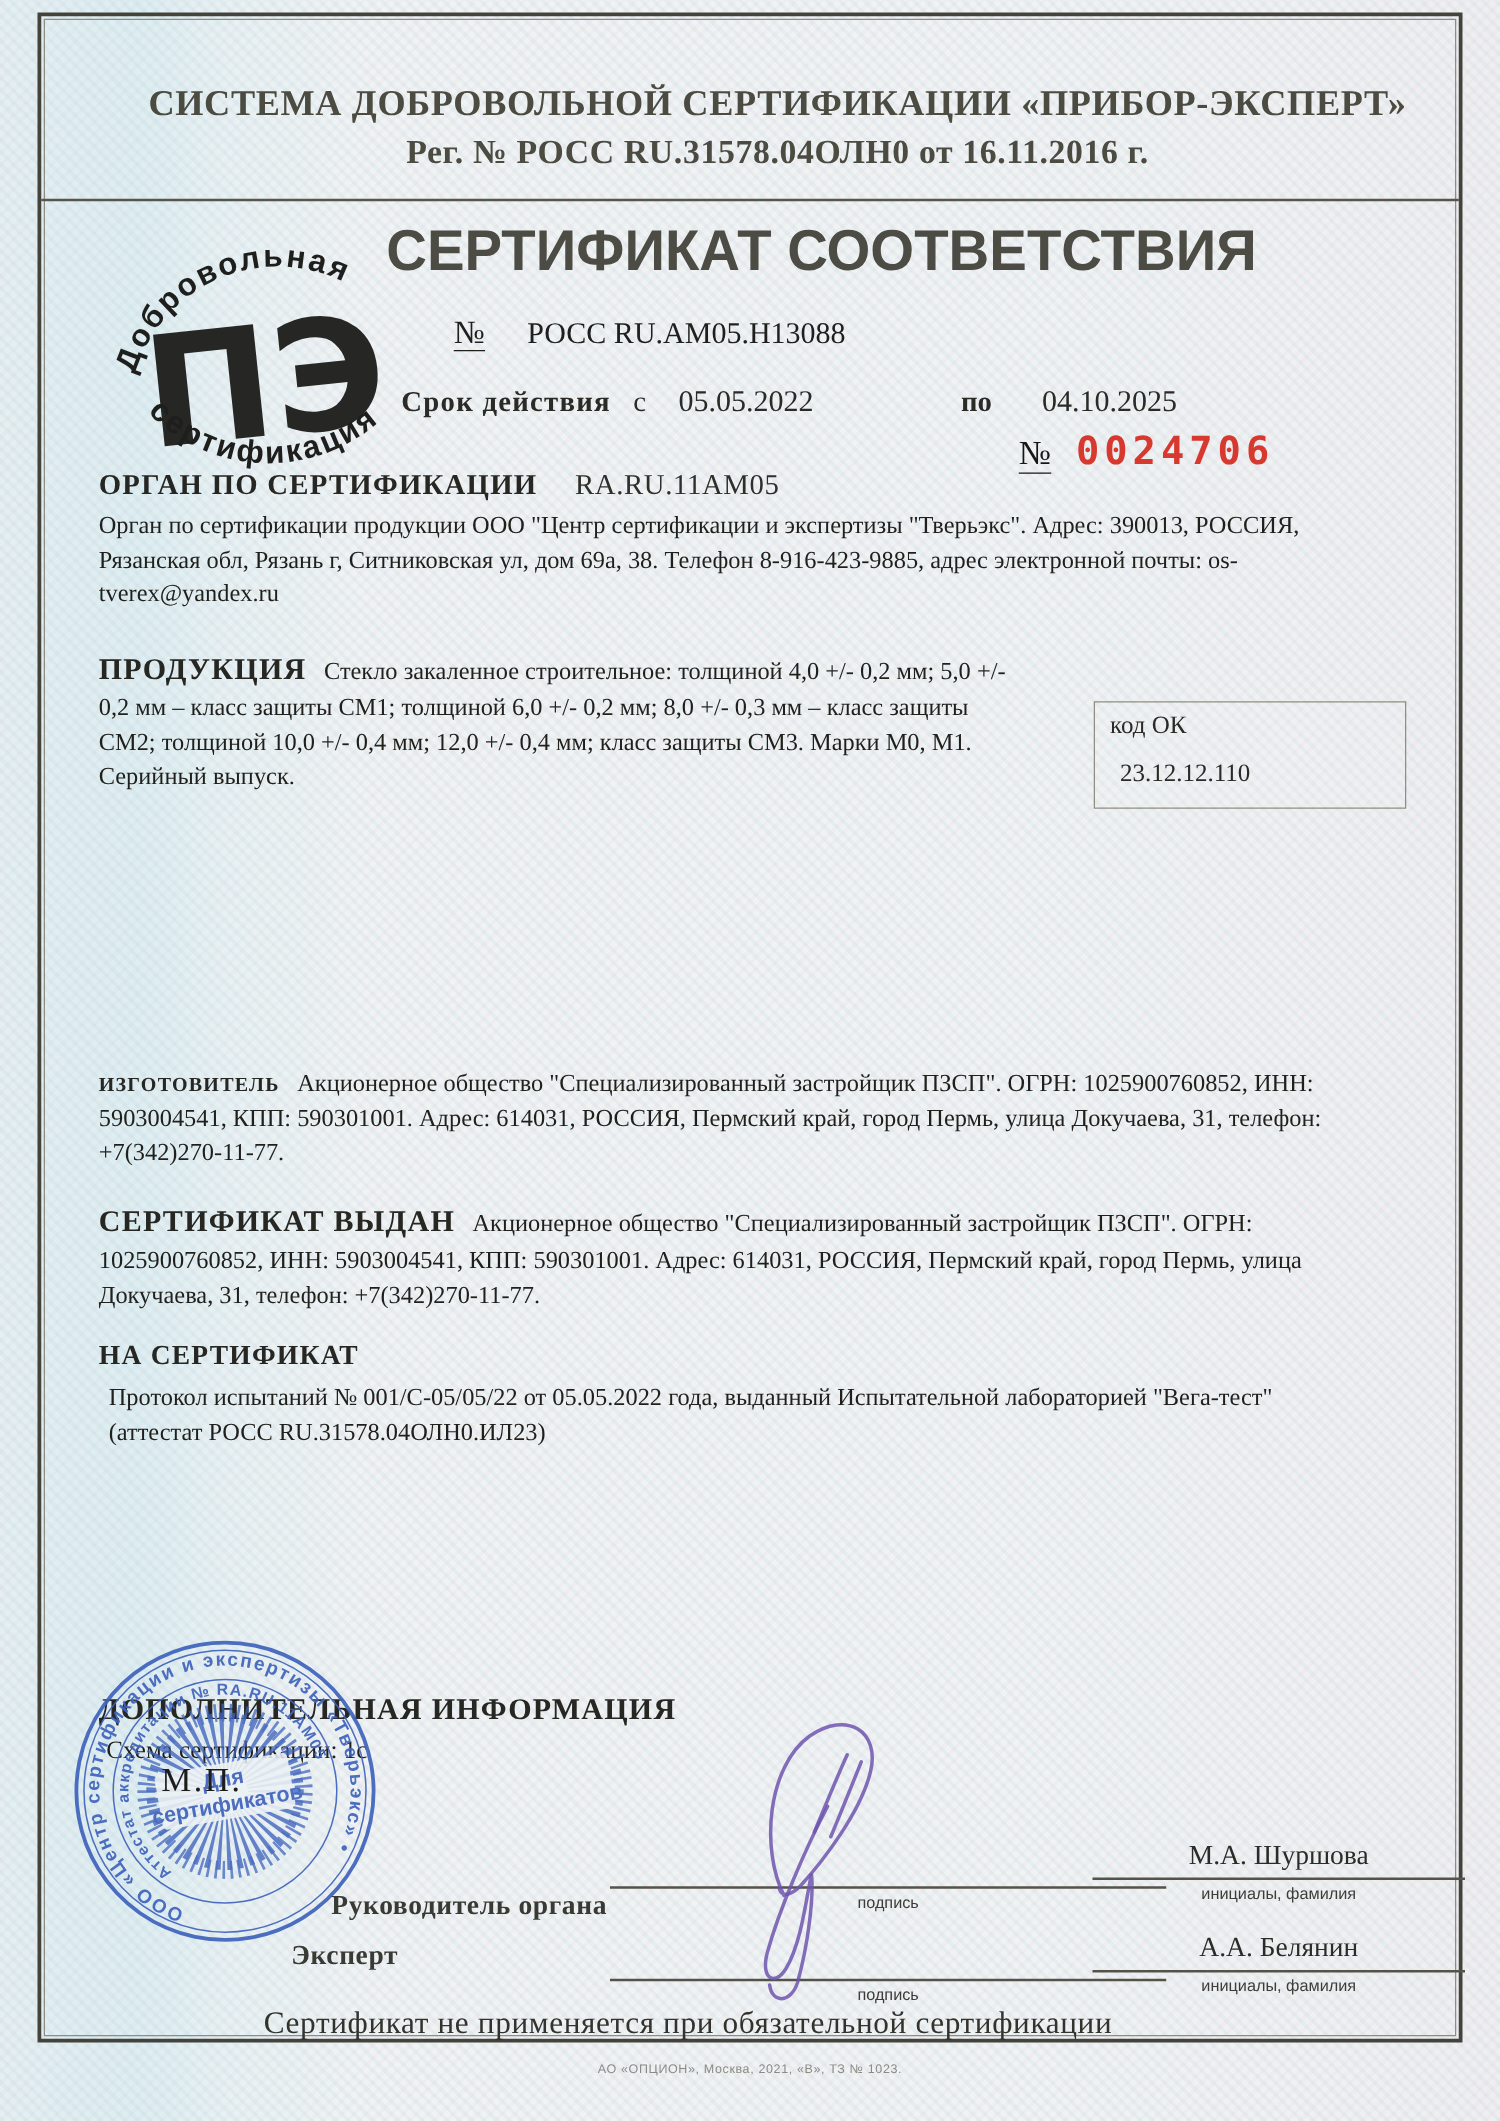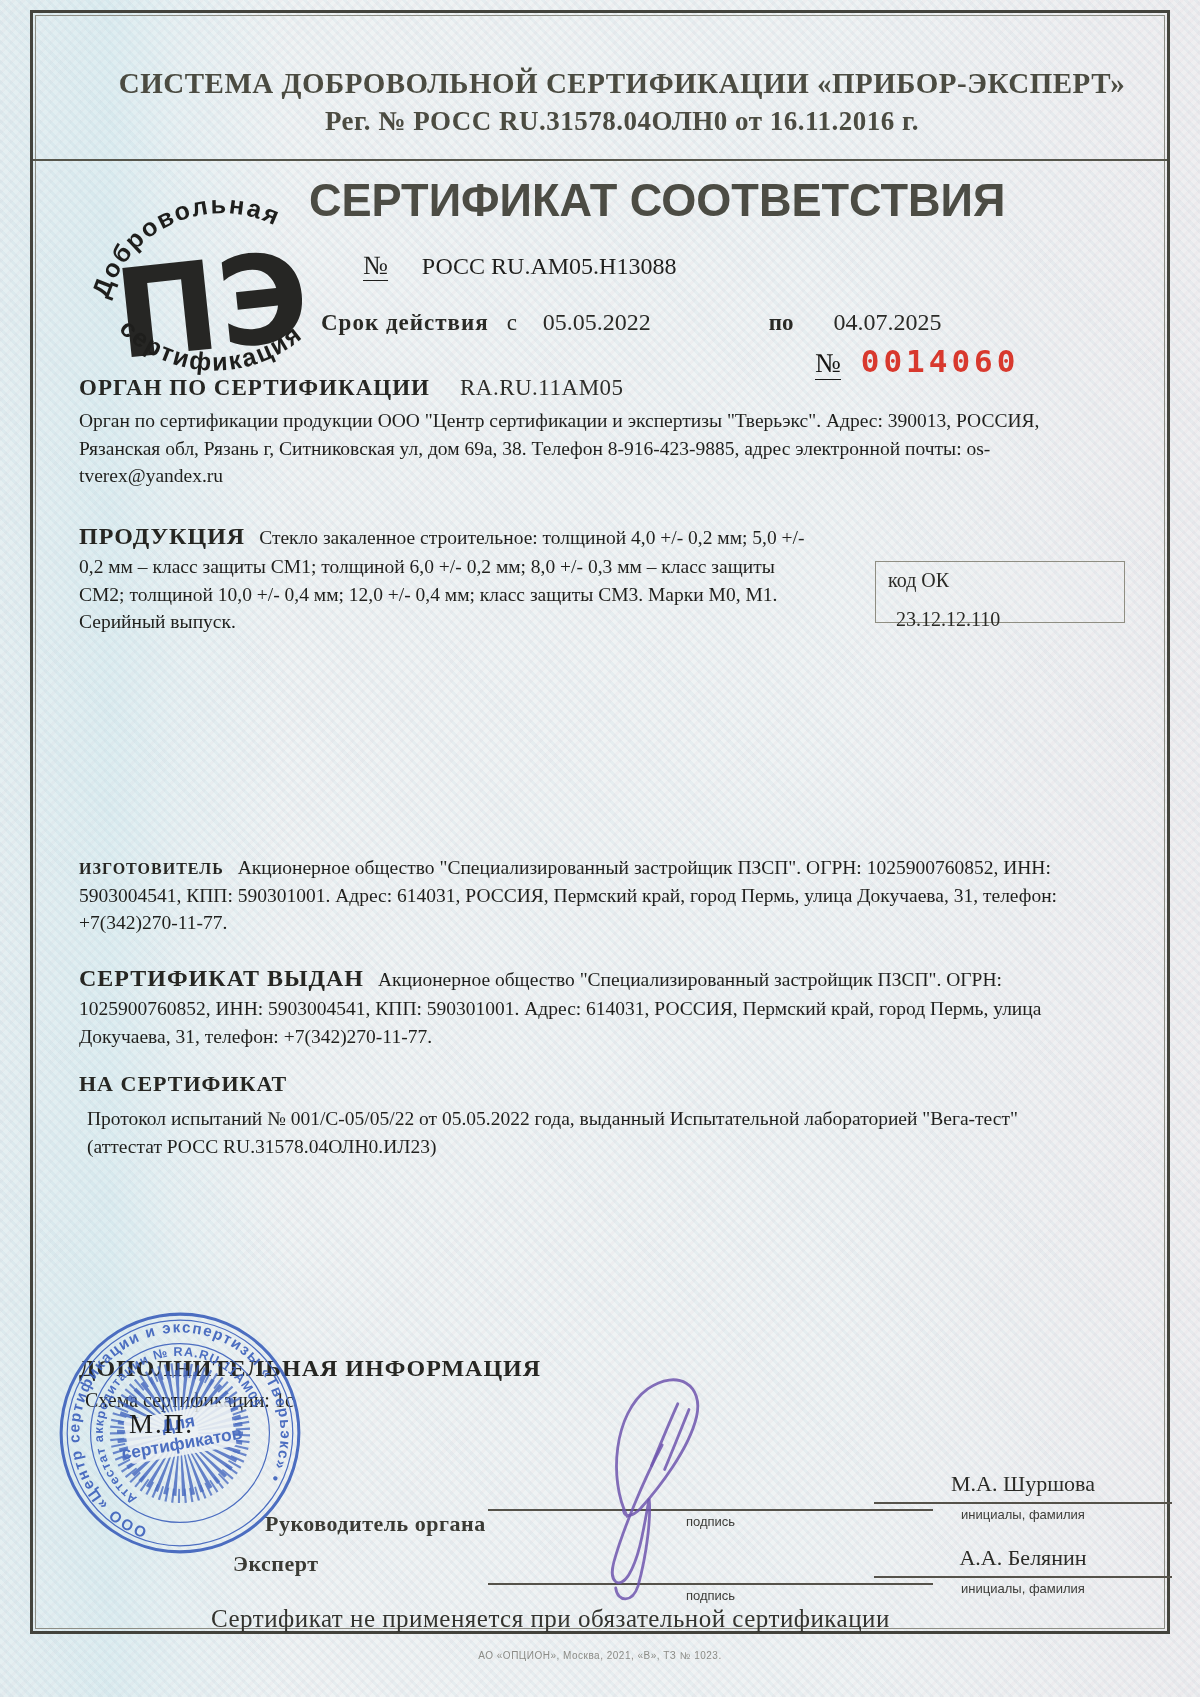--- a/index.html
+++ b/index.html
@@ -104,38 +104,38 @@
 
     <div class="abs numrow">
       <span class="no">№</span><span>РОСС RU.AM05.H13088</span>
     </div>
 
     <div class="abs validrow">
       <span class="lbl">Срок действия</span>
       <span class="c">с</span>
       <span class="d1">05.05.2022</span>
       <span class="po">по</span>
-      <span class="d2">04.07.2025</span>
+      <span class="d2">04.10.2025</span>
     </div>
 
     <div class="abs serialrow">
       <span class="no">№</span>
-      <span class="serial">0014060</span>
+      <span class="serial">0024706</span>
     </div>
 
     <div class="abs sec" style="top:362px;">
       <div>
         <span class="sec-h">ОРГАН ПО СЕРТИФИКАЦИИ</span><span class="org-code">RA.RU.11AM05</span>
       </div>
       <p style="width:1030px;">Орган по сертификации продукции ООО "Центр сертификации и экспертизы "Тверьэкс". Адрес: 390013, РОССИЯ, Рязанская обл, Рязань г, Ситниковская ул, дом 69а, 38. Телефон 8-916-423-9885, адрес электронной почты: os-tverex@yandex.ru</p>
     </div>
 
     <div class="abs sec inlinehead" style="top:506px;position:absolute;">
       <p style="width:742px;"><span class="sec-h" style="font-size:24px;">ПРОДУКЦИЯ</span><span>Стекло закаленное строительное: толщиной 4,0 +/- 0,2 мм; 5,0 +/- 0,2 мм – класс защиты СМ1; толщиной 6,0 +/- 0,2 мм; 8,0 +/- 0,3 мм – класс защиты СМ2; толщиной 10,0 +/- 0,4 мм; 12,0 +/- 0,4 мм; класс защиты СМ3. Марки М0, М1. Серийный выпуск.</span></p>
-      <div class="code-box" style="right:-2px;top:42px;width:250px;height:62px;">
+      <div class="code-box" style="right:-2px;top:42px;width:250px;height:86px;">
         <div>код ОК</div>
         <div class="val">23.12.12.110</div>
       </div>
     </div>
 
 
     <div class="abs sec inlinehead" style="top:841px;">
       <p style="width:1035px;"><span class="sec-h" style="font-size:16px;">ИЗГОТОВИТЕЛЬ</span><span>Акционерное общество "Специализированный застройщик ПЗСП". ОГРН: 1025900760852, ИНН:  5903004541, КПП: 590301001. Адрес: 614031, РОССИЯ, Пермский край, город Пермь, улица Докучаева, 31, телефон: +7(342)270-11-77.</span></p>
     </div>
 

